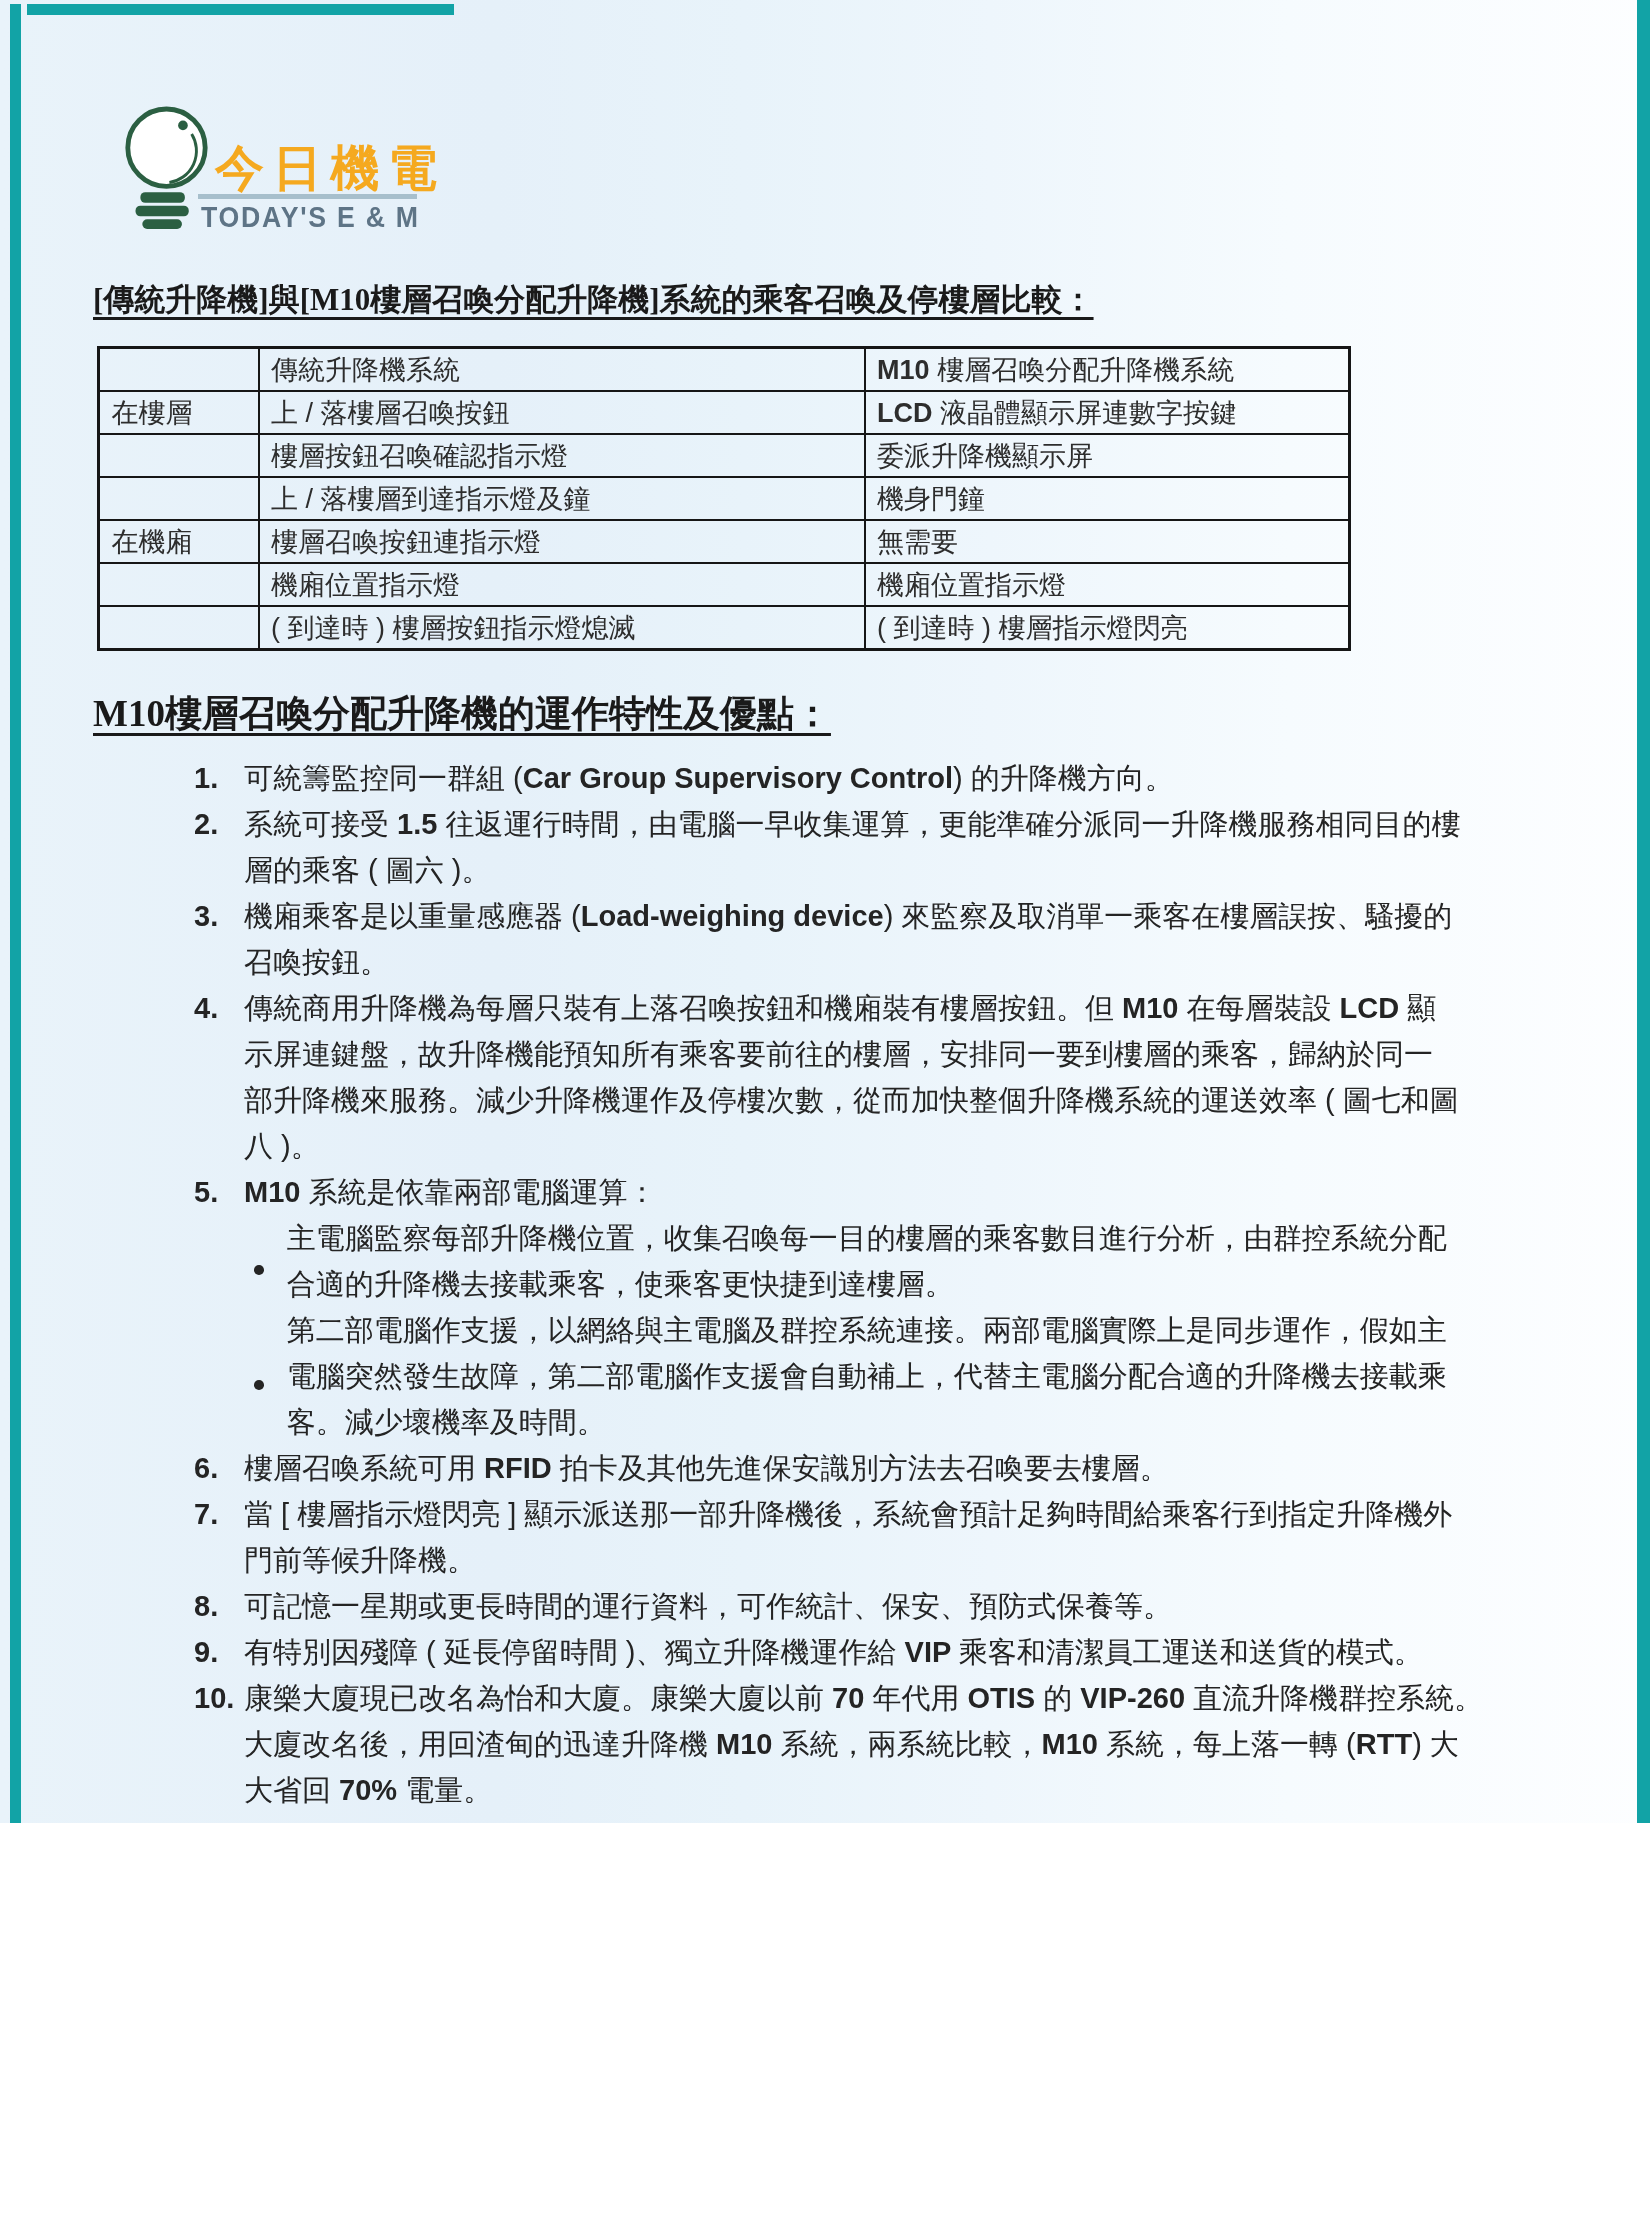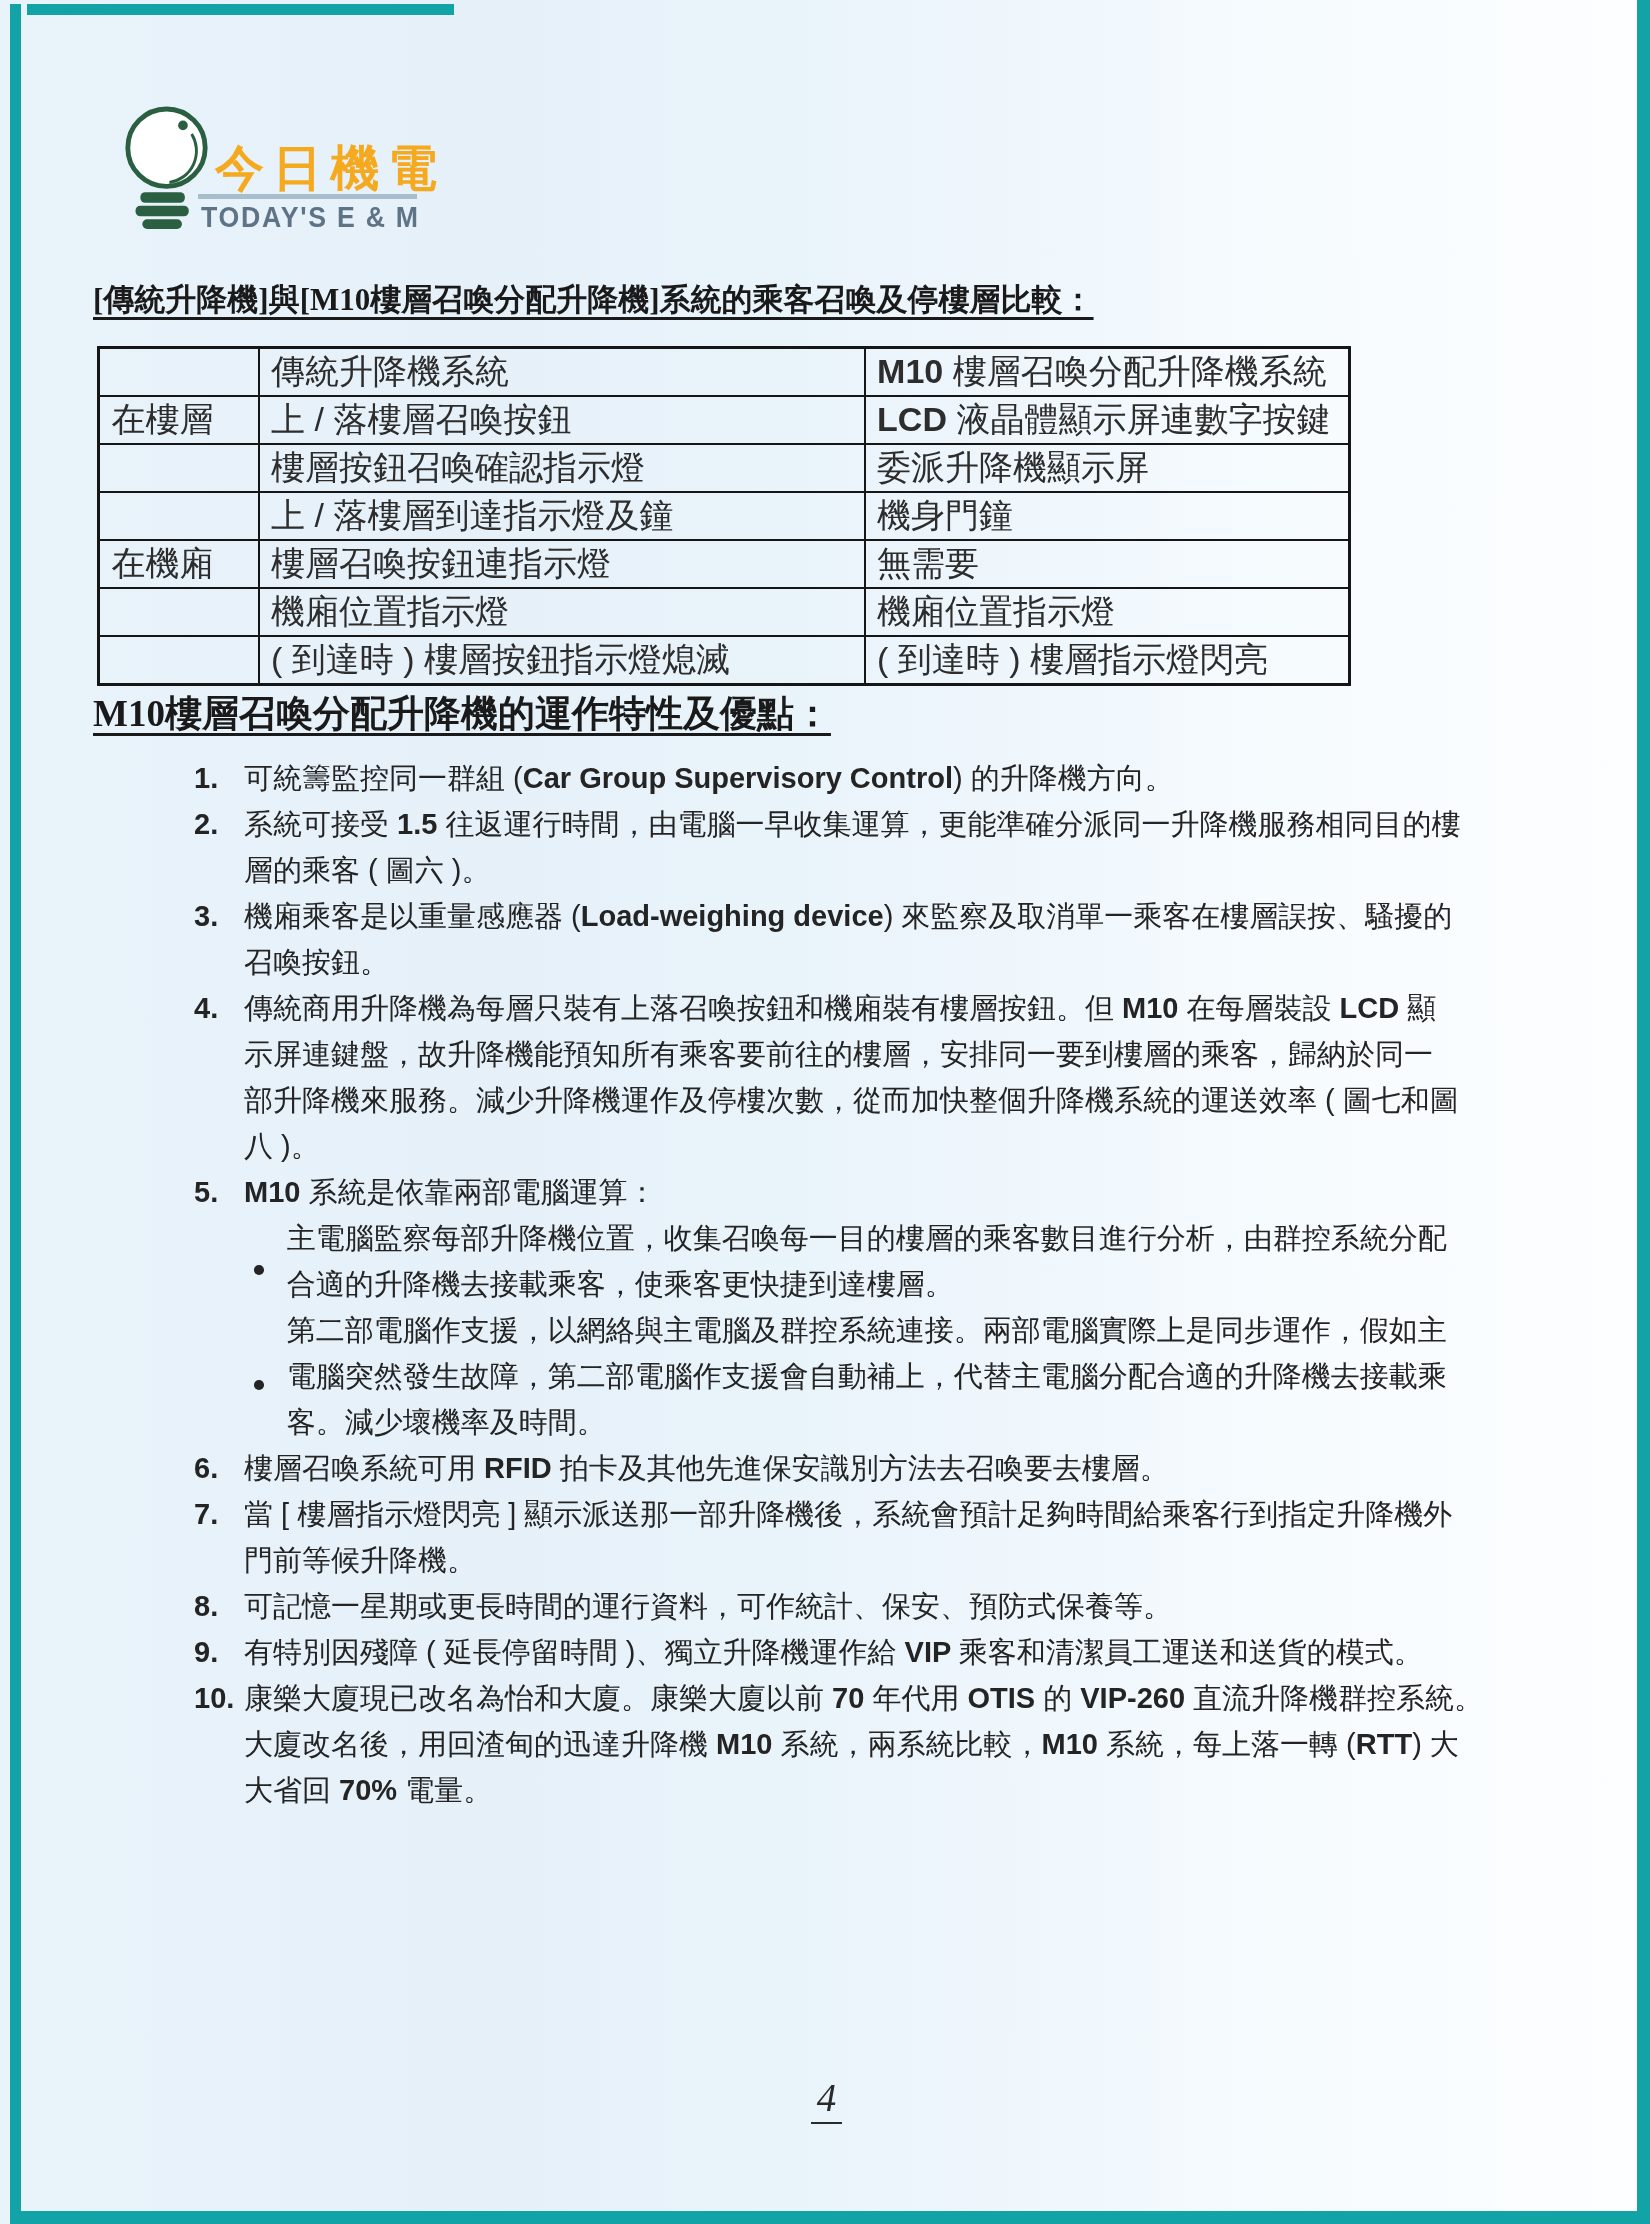--- a/index.html
+++ b/index.html
@@ -1,18 +1,18 @@
 <!DOCTYPE html>
 <html style="--frame_teal: #12a3a6; --logo_orange: #f5a91f; --logo_green: #2b5f42; --logo_gray: #5e7486;"><head>
 <meta charset="utf-8">
 <style>
   html,body{margin:0;padding:0;background:#fff;}
   .page{
     position:relative;
-    width:1651px;height:2224px;
+    width:1651px;height:1823px;
     background:linear-gradient(90deg,#e9f3fa 0%,#e5f0f9 30%,#e8f3fa 45%,#eef6fc 60%,#f6fbfe 78%,#fdfeff 100%);
     font-family:"Liberation Sans","DejaVu Sans",sans-serif;
     color:#222;overflow:hidden;
   }
   
   .bar{position:absolute;background:var(--frame_teal,#12a3a6);}
   .bar-top{left:27px;top:3.9px;width:427px;height:11.6px;}
   .bar-left{left:9.7px;top:3.9px;width:11.6px;height:2220px;}
   .bar-right{left:1637px;top:0;width:13.6px;height:2224px;}
   .bar-bottom{left:9.7px;top:2211px;width:1641px;height:13.6px;}
@@ -38,21 +38,21 @@
     font-family:"Liberation Serif","DejaVu Serif",serif;
     font-weight:bold;color:#1a1a1a;white-space:nowrap;
     text-decoration:underline;text-decoration-thickness:2.9px;text-underline-offset:6.8px;
   }
   .h1{top:279px;font-size:31px;}
   .h2{top:689px;font-size:37px;}
   
   table.cmp{
     position:absolute;left:97px;top:346px;
     border-collapse:collapse;table-layout:fixed;
-    font-size:34px;color:#2d2d2d;
+    font-size:27px;color:#2d2d2d;
   }
   table.cmp td{
     border:2.9px solid #161616;height:41px;
     padding:0 7.8px 0 11.6px;vertical-align:middle;
     overflow:hidden;white-space:nowrap;
   }
   table.cmp{border:3.9px solid #161616;}
   
   .list{position:absolute;left:194px;top:755px;width:1351px;font-size:29px;line-height:46px;color:#242424;}
   .li{display:flex;align-items:flex-start;}

